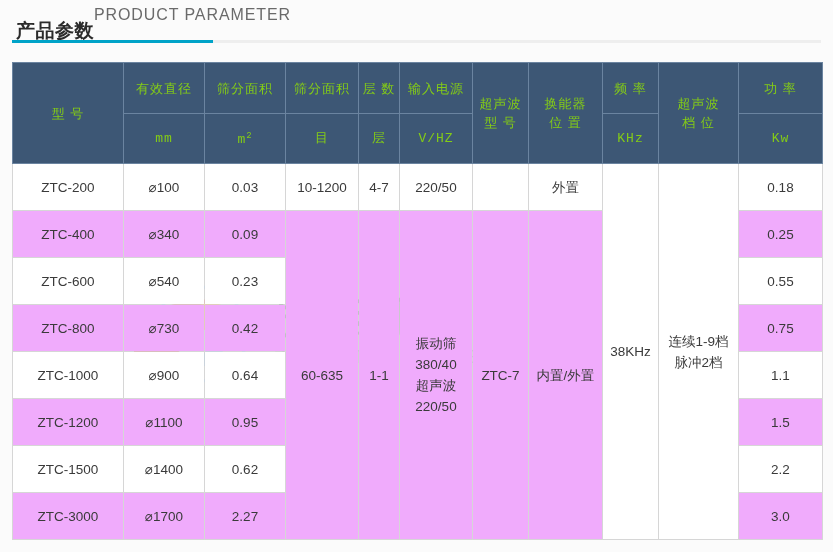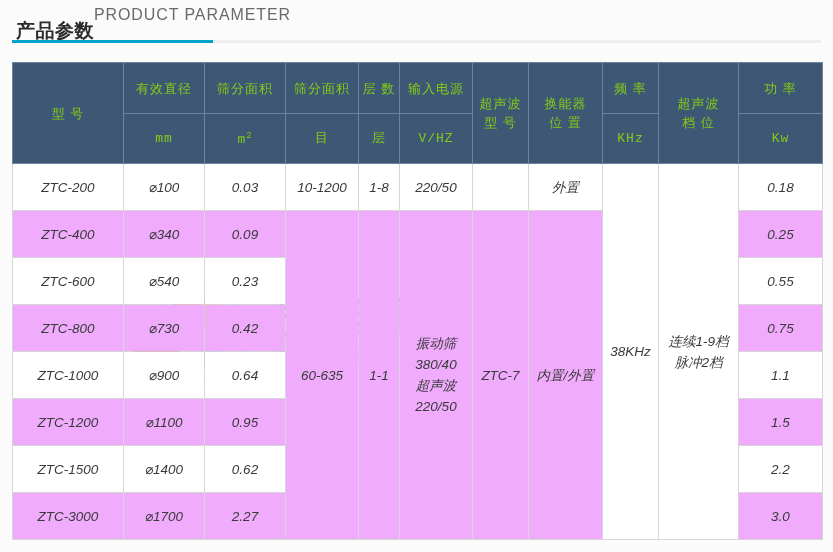--- a/index.html
+++ b/index.html
@@ -96,21 +96,20 @@
     font-size: 13.5px;
     color: #3a3a3a;
     text-align: center;
     vertical-align: middle;
     height: 47px;
     padding: 2px 3px;
     line-height: 21px;
     background: #ffffff;
     position: relative;
     z-index: 2;
-    font-style: italic;
   }
   tr.alt td { background: #f0abfc; }
 
   
   td.merge-white { background: #ffffff; }
   td.merge-alt  { background: #e4e4e4; }
 
   .sup { font-size: 9px; vertical-align: super; }
 
   
@@ -214,21 +213,21 @@
           <th class="r2">Kw</th>
         </tr>
       </thead>
       <tbody>
 
         <tr>
           <td>ZTC-200</td>
           <td>⌀100</td>
           <td>0.03</td>
           <td>10-1200</td>
-          <td>1-8</td>
+          <td>4-7</td>
           <td>220/50</td>
           <td></td>
           <td>外置</td>
 
           <td class="merge-white" rowspan="8">38KHz</td>
           <td class="merge-white" rowspan="8">
             <div>连续1-9档</div>
             <div>脉冲2档</div>
           </td>
           <td>0.18</td>

